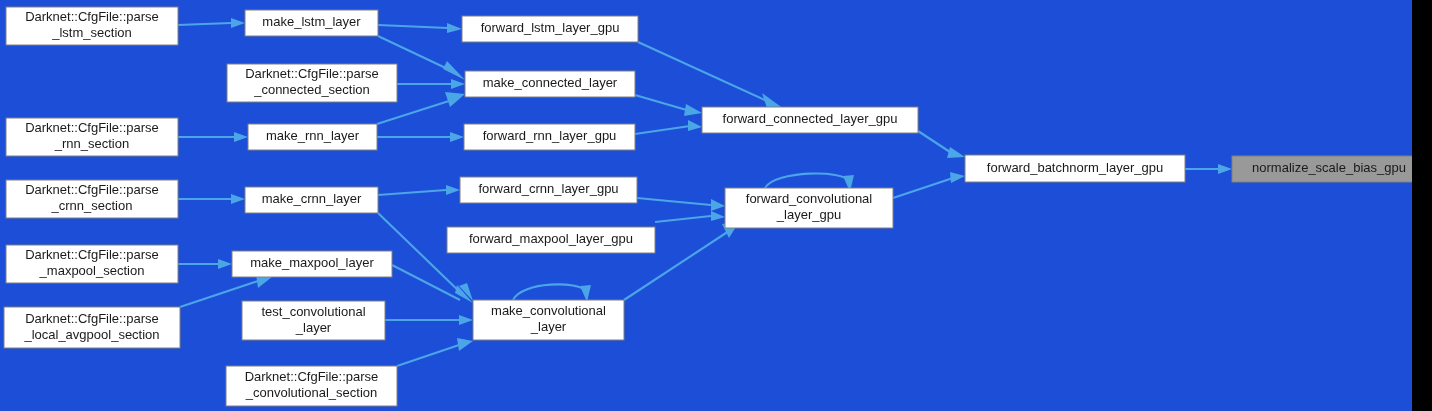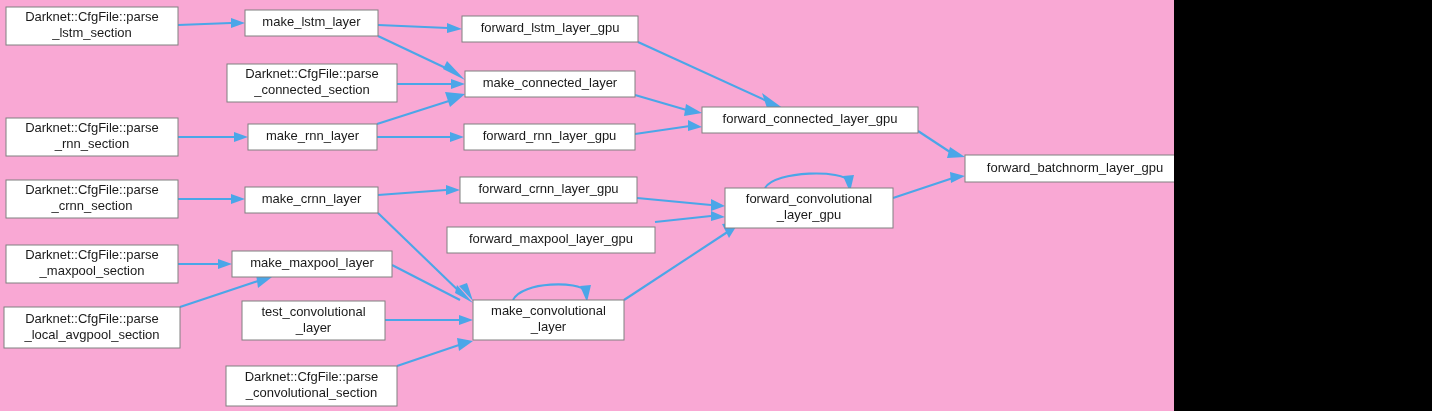--- a/index.html
+++ b/index.html
@@ -2,23 +2,23 @@
 <html><head>
 <meta charset="utf-8">
 <style>
   html, body {
     margin: 0;
     padding: 0;
     background: #000000;
   }
   #graph-root {
     position: relative;
-    width: 1174px;
+    width: 1412px;
     height: 411px;
-    background: #f9a8d4;
+    background: #1d4ed8;
     overflow: hidden;
     font-family: "Liberation Sans", sans-serif;
   }
   svg#callgraph {
     position: absolute;
     top: 0;
     left: 0;
     width: 1432px;
     height: 411px;
     display: block;

